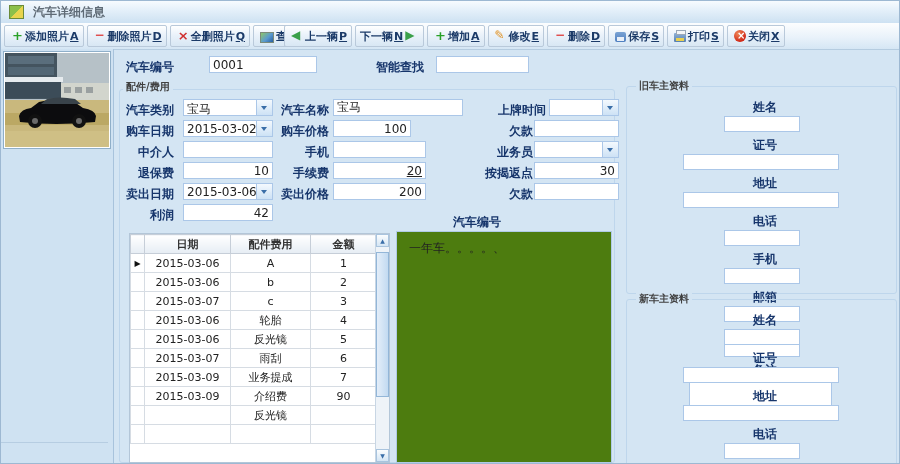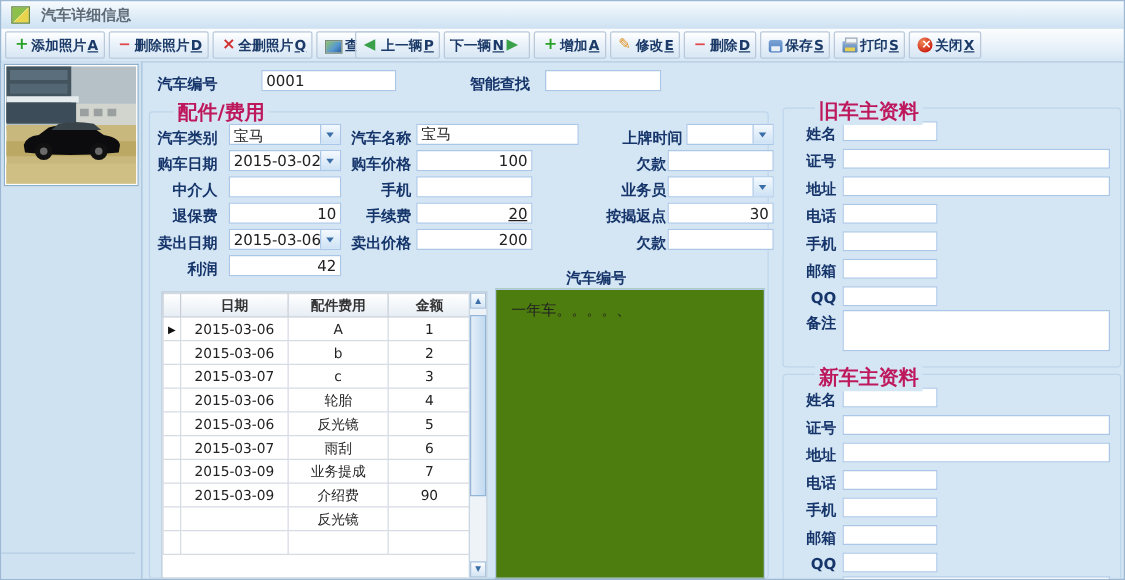--- a/index.html
+++ b/index.html
@@ -46,22 +46,22 @@
   .photo-thumb{position:absolute;left:2px;top:2px;width:108px;height:98px;
     background:#fff;border:1px solid #8fafc9;padding:1px;box-sizing:border-box;}
   .photo-thumb svg{display:block;width:104px;height:94px;}
   .left-sep{position:absolute;left:0;top:393px;width:107px;height:1px;background:#b6cde2;}
   
   .lbl{position:absolute;font-size:12px;font-weight:bold;color:#16356b;text-align:right;white-space:nowrap;}
   .inp{position:absolute;height:17px;border:1px solid #abc7e8;background:#fff;
     font-family:"DejaVu Sans",sans-serif;font-size:12px;color:#222;padding:0 3px;box-sizing:border-box;}
   .num{text-align:right;}
   .groupbox{position:absolute;border:1px solid #bed6ec;border-radius:3px;}
-  .grouptitle{position:absolute;font-size:16px;font-weight:bold;color:#be185d;
-    background:#d4e5f3;padding:0 3px;white-space:nowrap;margin-left:16px;}
+  .grouptitle{position:absolute;font-size:10px;font-weight:bold;color:#404040;
+    background:#d4e5f3;padding:0 3px;white-space:nowrap;}
   .combo{position:absolute;height:17px;background:#fff;border:1px solid #abc7e8;box-sizing:border-box;}
   .combo .val{position:absolute;left:3px;top:1px;right:16px;font-size:12px;color:#222;overflow:hidden;white-space:nowrap;}
   .combo .cbtn{position:absolute;right:0;top:0;bottom:0;width:15px;
     background:linear-gradient(#f4f9fe,#cde2f5);border-left:1px solid #abc7e8;}
   .combo .cbtn::after{content:"";position:absolute;left:4px;top:6px;
     border:3px solid transparent;border-top:4px solid #3a6ea8;}
   
   .gridbox{position:absolute;left:128px;top:232px;width:261px;height:230px;
     background:#fff;border:1px solid #b3c6d8;box-sizing:border-box;}
   table.grid{border-collapse:collapse;table-layout:fixed;width:246px;font-size:11px;color:#222;}
@@ -75,21 +75,21 @@
     border:1px solid #a9c4de;box-sizing:border-box;text-align:center;font-size:6px;line-height:11px;color:#3a6ea8;}
   .sthumb{position:absolute;left:0;top:18px;width:13px;height:145px;
     background:linear-gradient(90deg,#e4eef9,#c2daf1);border:1px solid #93b6d8;box-sizing:border-box;}
   
   .remarks-area{position:absolute;left:395px;top:230px;width:216px;height:232px;
     background:#4d7c0f;border:1px solid #b0cbe5;box-sizing:border-box;
     font-size:12px;color:#222;padding:8px 12px;resize:none;font-family:"DejaVu Sans",sans-serif;}
   
   .ownerbox{position:absolute;left:625px;width:271px;border:1px solid #bed6ec;border-radius:3px;
     padding:10px 6px 4px 6px;box-sizing:border-box;}
-  .orow{display:flex;align-items:flex-start;margin:0 0 3px 0;}
+  .orow{display:flex;align-items:center;margin:0 0 3px 0;flex-direction:column;}
   .olbl{width:36px;text-align:right;font-size:12px;font-weight:bold;color:#16356b;
     margin-right:5px;padding-top:2px;white-space:nowrap;flex:none;}
   .oinp{height:16px;border:1px solid #abc7e8;background:#fff;font-size:12px;color:#222;
     padding:0 2px;box-sizing:border-box;font-family:"DejaVu Sans",sans-serif;}
   .oinp.narrow{width:76px;}
   .oinp.wide{flex:1;margin-right:2px;}
   textarea.oinp{height:33px;resize:none;}
 </style>
 </head>
 <body>
@@ -205,21 +205,21 @@
     <span class="val"></span>
     <span class="cbtn"></span>
   </div>
 
   <span class="lbl" style="left:101px;top:122px;width:72px">购车日期</span>
   <div class="combo" style="left:182px;top:119px;width:90px">
     <span class="val">2015-03-02</span>
     <span class="cbtn"></span>
   </div>
   <span class="lbl" style="left:266px;top:122px;width:62px">购车价格</span>
-  <input class="inp num" style="left: 332px; top: 119px; width: 93px;" value="100">
+  <input class="inp num" style="left: 332px; top: 119px; width: 78px;" value="100">
   <span class="lbl" style="left:458px;top:122px;width:74px">欠款</span>
   <input class="inp" style="left: 533px; top: 119px; width: 85px;" value="">
 
   <span class="lbl" style="left:101px;top:143px;width:72px">中介人</span>
   <input class="inp" style="left: 182px; top: 140px; width: 90px;" value="">
   <span class="lbl" style="left:266px;top:143px;width:62px">手机</span>
   <input class="inp" style="left: 332px; top: 140px; width: 93px;" value="">
   <span class="lbl" style="left:458px;top:143px;width:74px">业务员</span>
   <div class="combo" style="left:533px;top:140px;width:85px">
     <span class="val"></span>

